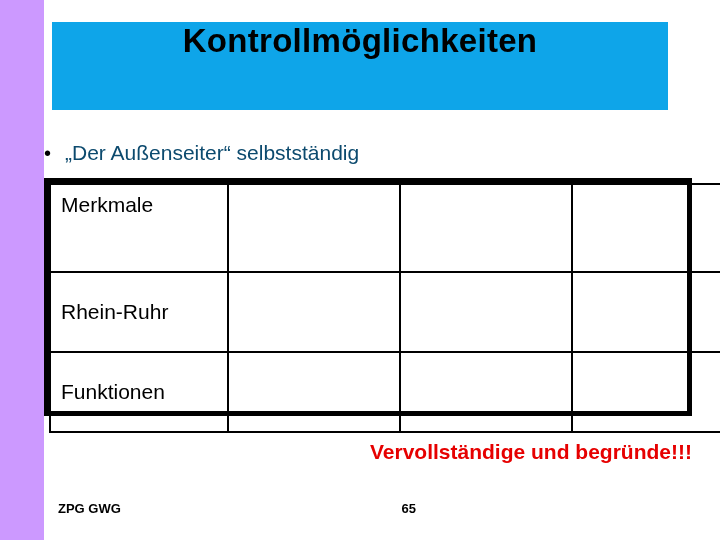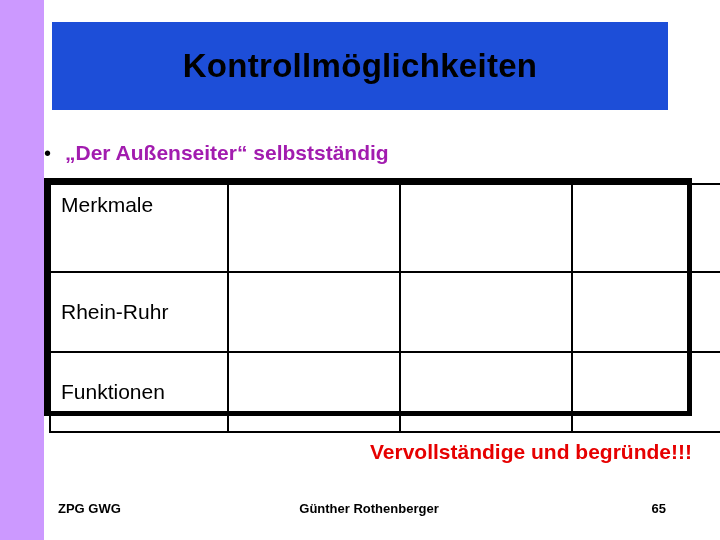--- a/index.html
+++ b/index.html
@@ -26,23 +26,22 @@
     width: 44px;
     height: 540px;
     background: #cc99ff;
   }
   #title-box {
     position: absolute;
     left: 52px;
     top: 22px;
     width: 616px;
     height: 88px;
-    background: #1d4ed8;
+    background: #0ea5e9;
     display: flex;
-    align-items: center;
     justify-content: center;
   }
   #title-text {
     font-size: 33px;
     font-weight: bold;
     color: #000000;
     letter-spacing: 0.3px;
     text-align: center;
   }
   #bullet-row {
@@ -54,22 +53,22 @@
     align-items: flex-start;
   }
   #bullet-dot {
     font-size: 20px;
     line-height: 26px;
     color: #000000;
     margin-right: 14px;
   }
   #bullet-text {
     font-size: 21px;
-    font-weight: bold;
-    color: #a21caf;
+    font-weight: normal;
+    color: #0c4a6e;
     line-height: 26px;
   }
   #grid {
     position: absolute;
     left: 44px;
     top: 178px;
     width: 648px;
     height: 238px;
     border: 5px solid #000000;
     box-sizing: border-box;
@@ -175,17 +174,16 @@
         <td class="empty-cell"></td>
       </tr>
     </tbody>
       </table>
   </div>
 
   <div id="caption">Vervollständige und begründe!!!</div>
 
   <div id="footer">
     <div id="footer-left">ZPG GWG</div>
-    <div id="footer-center">Günther Rothenberger</div>
     <div id="footer-right">65</div>
   </div>
 
 </div>
 
 </body></html>

